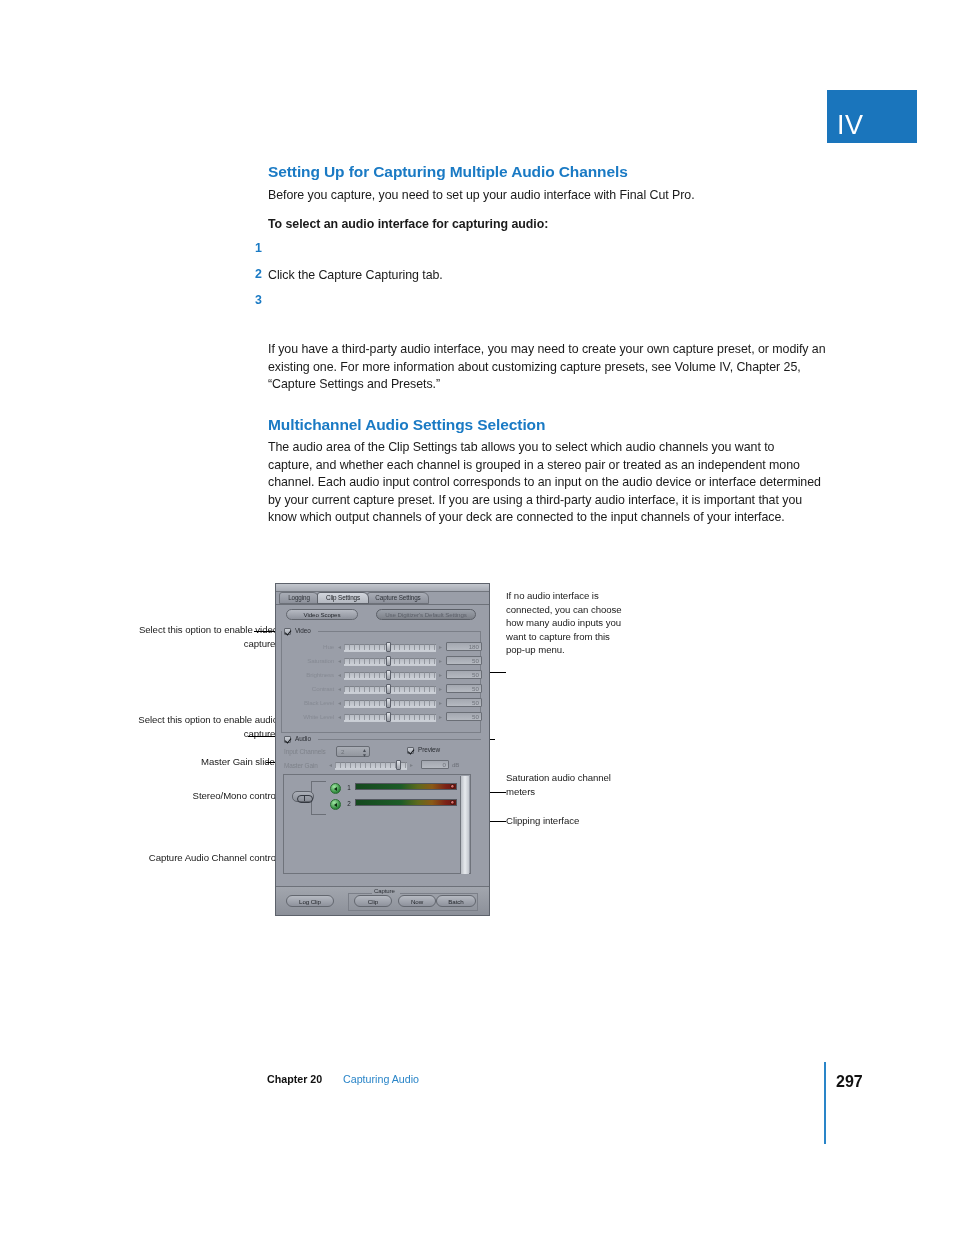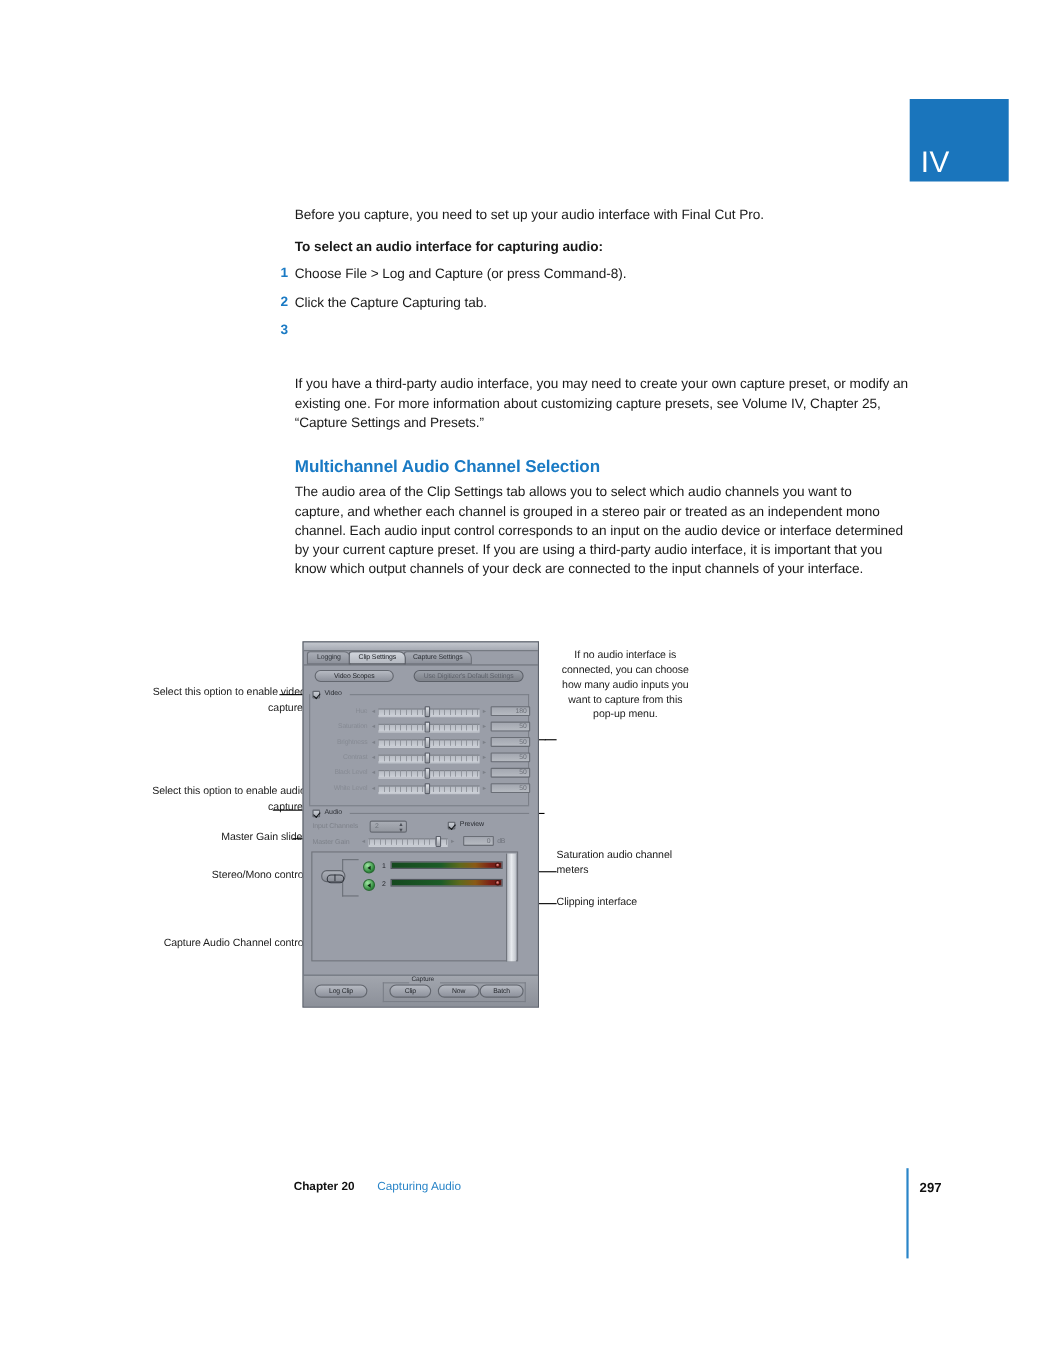--- a/index.html
+++ b/index.html
@@ -6,21 +6,21 @@
   body{
     width:954px;height:1235px;background:#ffffff;
     font-family:"Liberation Sans", sans-serif;
     -webkit-font-smoothing:antialiased;
     position:relative;overflow:hidden;
   }
   .page{position:absolute;left:0;top:0;width:954px;height:1235px;}
 
   
   .vol-badge{
-    position:absolute;left:827px;top:90px;width:90px;height:75px;
+    position:absolute;left:827px;top:90px;width:90px;height:53px;
     background:#1a75bc;
   }
   .vol-badge span{
     position:absolute;left:10px;bottom:4px;
     color:#ffffff;font-size:27px;font-weight:normal;
     letter-spacing:.5px;line-height:1;
   }
 
   
   .h1{
@@ -54,21 +54,21 @@
   .footer-title{
     position:absolute;left:343px;top:1073px;
     font-size:10.7px;color:#2a85c8;
   }
   .footer-rule{
     position:absolute;left:824px;top:1062px;width:2px;height:82px;
     background:#2a85c8;
   }
   .footer-page{
     position:absolute;left:836px;top:1073px;
-    font-size:12px;font-weight:bold;color:#111;
+    font-size:16px;font-weight:bold;color:#111;
   }
 
   
   .fcp{
     position:absolute;left:275px;top:583px;width:215px;height:333px;
     background:#9a9ea8;
     border:1px solid #5d626b;
     box-sizing:border-box;
     font-family:"Liberation Sans", sans-serif;
     overflow:hidden;
@@ -230,57 +230,57 @@
 </style>
 </head>
 <body>
 
 <div class="page">
 
   <div class="vol-badge">
     <span>IV</span>
   </div>
 
+  <div class="h1" style="left:268px;top:163px;width:600px;">Setting Up for Capturing Multiple Audio Channels</div>
 
   <div class="body bold" style="left:268px;top:216px;width:590px;">To select an audio interface for capturing audio:</div>
 
   <div class="body" style="left:268px;top:187px;width:590px;">Before you capture, you need to set up your audio interface with Final Cut Pro.</div>
 
   <div class="num" style="left:250px;top:241px;">1</div>
-  <div class="body" style="left:268px;top:241px;width:590px;">Choose File &gt; Log and Capture (or press Command-8).</div>
 
   <div class="num" style="left:250px;top:267px;">2</div>
   <div class="body" style="left:268px;top:267px;width:590px;">Click the Capture Capturing tab.</div>
 
   <div class="num" style="left:250px;top:293px;">3</div>
 
   <div class="body" style="left:268px;top:341px;width:560px;">If you have a third-party audio interface, you may need to create your own capture preset, or modify an existing one. For more information about customizing capture presets, see Volume IV, Chapter 25, “Capture Settings and Presets.”</div>
 
-  <div class="h1" style="left:268px;top:416px;width:600px;">Multichannel Audio Channel Selection</div>
+  <div class="h1" style="left:268px;top:416px;width:600px;">Multichannel Audio Settings Selection</div>
 
   <div class="body" style="left:268px;top:439px;width:553px;">The audio area of the Clip Settings tab allows you to select which audio channels you want to capture, and whether each channel is grouped in a stereo pair or treated as an independent mono channel. Each audio input control corresponds to an input on the audio device or interface determined by your current capture preset. If you are using a third-party audio interface, it is important that you know which output channels of your deck are connected to the input channels of your interface.</div>
 
   <div class="callout right-al" style="left:130px;top:623px;width:148px;">Select this option to enable video capture.</div>
   <div class="leader" style="left:254px;top:631px;width:22px;"></div>
 
   <div class="callout right-al" style="left:130px;top:713px;width:148px;">Select this option to enable audio capture.</div>
   <div class="leader" style="left:248px;top:736px;width:28px;"></div>
 
   <div class="callout right-al" style="left:130px;top:755px;width:148px;">Master Gain slider</div>
   <div class="leader" style="left:266px;top:762px;width:74px;"></div>
   <div class="leader-v" style="left:339px;top:678px;height:85px;"></div>
 
   <div class="callout right-al" style="left:130px;top:789px;width:148px;">Stereo/Mono control</div>
   <div class="leader" style="left:275px;top:796px;width:13px;"></div>
 
   <div class="callout right-al" style="left:120px;top:851px;width:158px;">Capture Audio Channel control</div>
   <div class="leader" style="left:283px;top:858px;width:24px;"></div>
   <div class="leader-v" style="left:306px;top:800px;height:58px;"></div>
 
-  <div class="callout" style="left:506px;top:589px;width:125px;text-align:center;">If no audio interface is connected, you can choose how many audio inputs you want to capture from this pop-up menu.</div>
+  <div class="callout" style="left:506px;top:589px;width:125px;">If no audio interface is connected, you can choose how many audio inputs you want to capture from this pop-up menu.</div>
   <div class="leader" style="left:495px;top:672px;width:11px;"></div>
   <div class="leader-v" style="left:495px;top:672px;height:1px;"></div>
   <div class="leader" style="left:337px;top:672px;width:158px;"></div>
   <div class="leader-v" style="left:337px;top:672px;height:74px;"></div>
 
   <div class="leader" style="left:406px;top:739px;width:89px;"></div>
   <div class="leader-v" style="left:406px;top:739px;height:12px;"></div>
 
   <div class="callout" style="left:506px;top:771px;width:130px;">Saturation audio channel meters</div>
   <div class="leader" style="left:481px;top:792px;width:25px;"></div>

